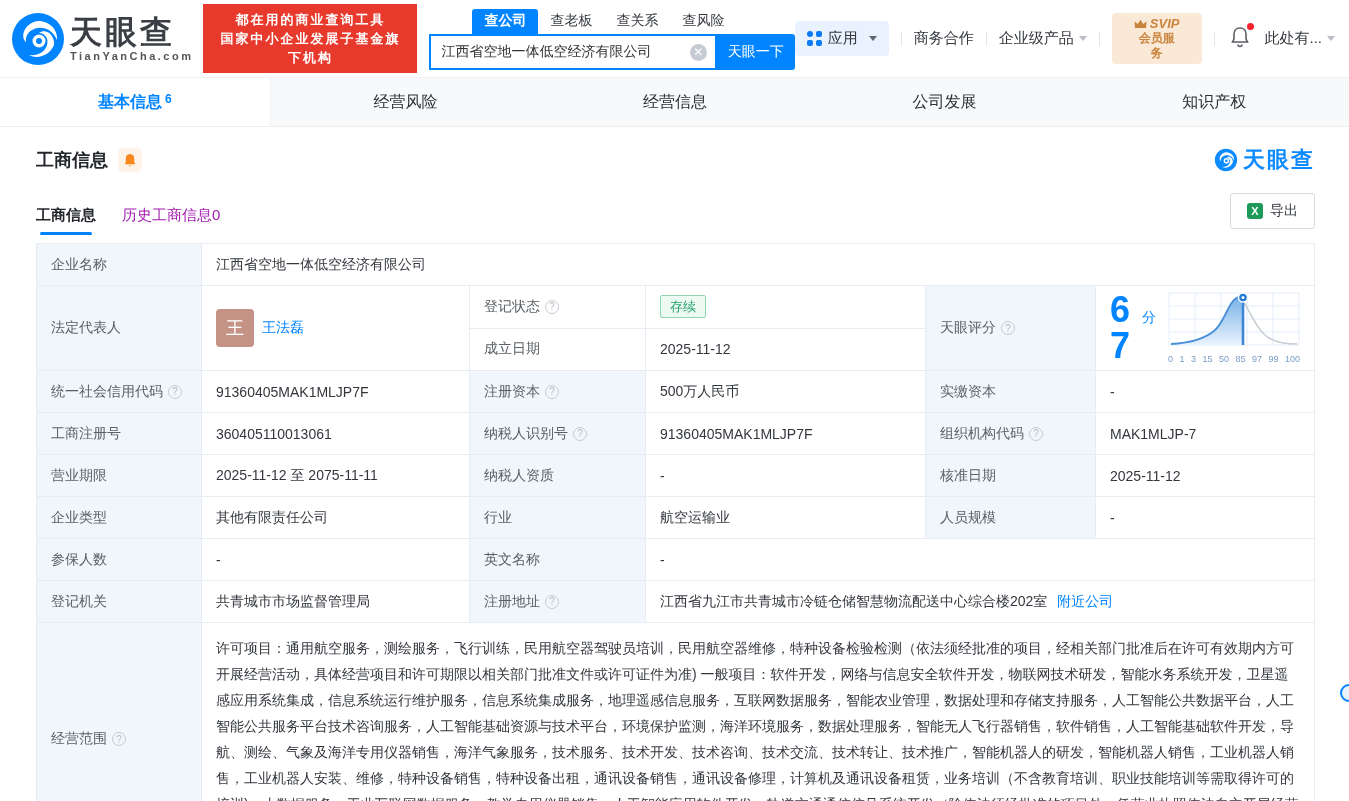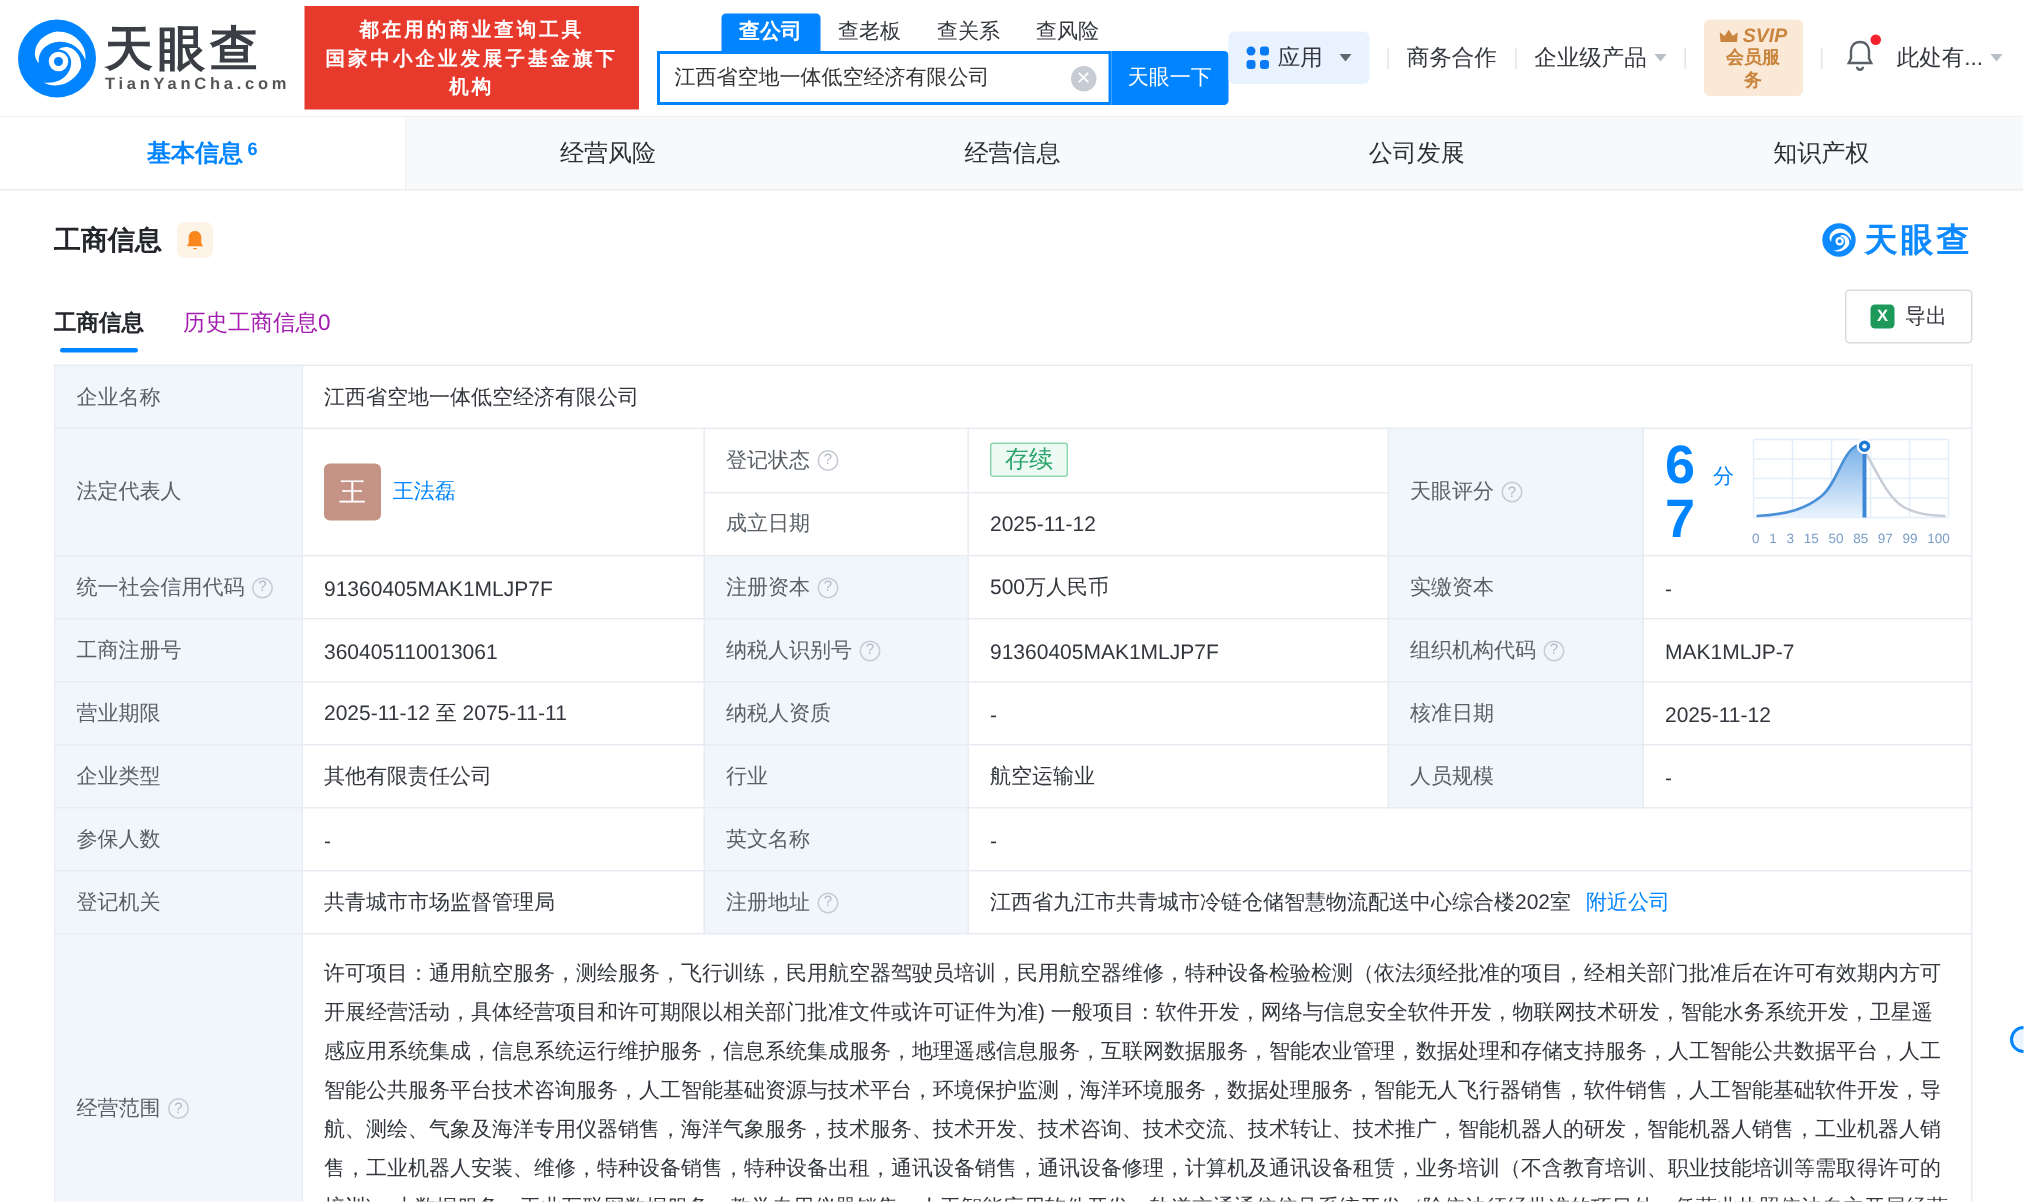--- a/index.html
+++ b/index.html
@@ -31,21 +31,21 @@
   .hnav { display:flex; align-items:center; margin-left:auto; gap:0; }
   .hnav .sep { width:1px; height:14px; background:#e3e5e8; margin:0 12px; }
   .apps-chip { display:flex; align-items:center; gap:6px; background:#e9f3ff; border-radius:4px;
     padding:8px 12px; cursor:pointer; }
   .grid-ic { width:15px; height:15px; display:grid; grid-template-columns:6px 6px; grid-template-rows:6px 6px; gap:3px; }
   .grid-ic i { background:#0a7bf5; border-radius:2px; }
   .grid-ic i:first-child { border-radius:50%; }
   .caret { width:0; height:0; border-left:4px solid transparent; border-right:4px solid transparent;
     border-top:5px solid #62666d; margin-left:5px; display:inline-block; }
   .hn-item { display:flex; align-items:center; font-size:15px; color:#34383e; cursor:pointer; white-space:nowrap; }
-  .svip { background:#fbe9d8; border-radius:4px; padding:3px 10px; text-align:center; cursor:pointer; line-height:15px; }
+  .svip { background:#fbe9d8; border-radius:4px; padding:3px 22px; text-align:center; cursor:pointer; line-height:15px; }
   .svip .l1 { color:#c9853e; font-weight:bold; font-style:italic; font-size:13px; display:flex; align-items:center; gap:3px; justify-content:center;}
   .svip .l2 { color:#c9853e; font-size:12px; font-weight:bold; }
   .bell-wrap { position:relative; margin:0 4px; cursor:pointer; }
   .bell-dot { position:absolute; top:-3px; right:-4px; width:7px; height:7px; border-radius:50%; background:#f5222d; }
 
   
   .page-tabs { display:flex; height:50px; background:#f7f9fb; border-top:1px solid #f0f1f2; border-bottom:1px solid #ededed; }
   .p-tab { flex:1; display:flex; align-items:center; justify-content:center; font-size:16px; color:#2c3036;
     cursor:pointer; position:relative; }
   .p-tab.active { background:#fff; color:#0084ff; font-weight:bold; border-right:1px solid #f0f1f2; }
@@ -78,21 +78,21 @@
   table.info { width:100%; border-collapse:collapse; margin-top:8px; table-layout:fixed; }
   table.info td { border:1px solid #e7ecf3; font-size:14px; padding:6px 14px; vertical-align:middle; word-break:break-all; }
   td.lbl { background:#f1f6fc; color:#596066; }
   td.lbl-w { background:#fff; color:#596066; }
   td.val { background:#fff; color:#33373d; }
   tr.h42 td { height:42px; }
   .lblflex { display:flex; align-items:center; }
   .avatar { width:38px; height:38px; border-radius:4px; background:#c59386; color:#fff; font-size:18px;
     display:inline-flex; align-items:center; justify-content:center; vertical-align:middle; }
   .rep-name { color:#0084ff; margin-left:4px; cursor:pointer; }
-  .badge-green { display:inline-block; border:1px solid #8ed6b0; background:#edfaf3; color:#2aa36a; font-size:16px;
+  .badge-green { display:inline-block; border:1px solid #8ed6b0; background:#edfaf3; color:#2aa36a; font-size:13px;
     padding:1px 9px; border-radius:2px; line-height:19px; }
   .near-link { color:#0084ff; margin-left:10px; cursor:pointer; white-space:nowrap; }
   .scope-cell { line-height:26px; padding:12px 14px !important; }
   .score-flex { display:flex; align-items:center; gap:12px; }
   .score-num { font-size:36px; font-weight:bold; color:#0084ff; line-height:1; }
   .score-unit { font-size:14px; color:#0084ff; margin-left:2px; }
   .score-chart { width:132px; }
   .axis-row { display:flex; justify-content:space-between; font-size:9px; color:#7a9cc6; margin-top:1px; }
   .float-widget { position:absolute; right:-9px; top:557px; width:18px; height:18px; border-radius:50%;
     border:2px solid #0084ff; background:#eaf4ff; }

